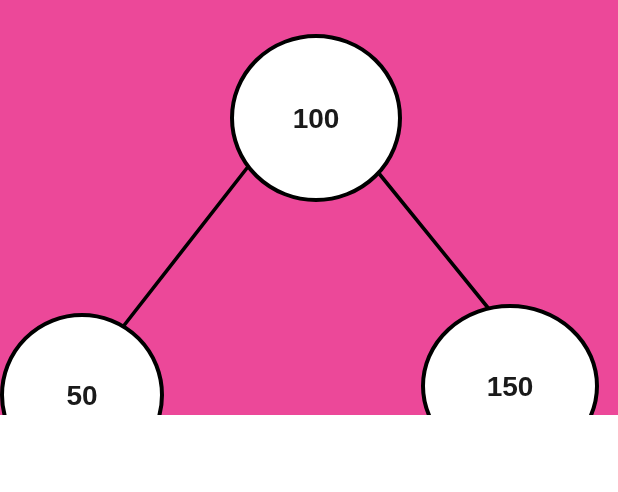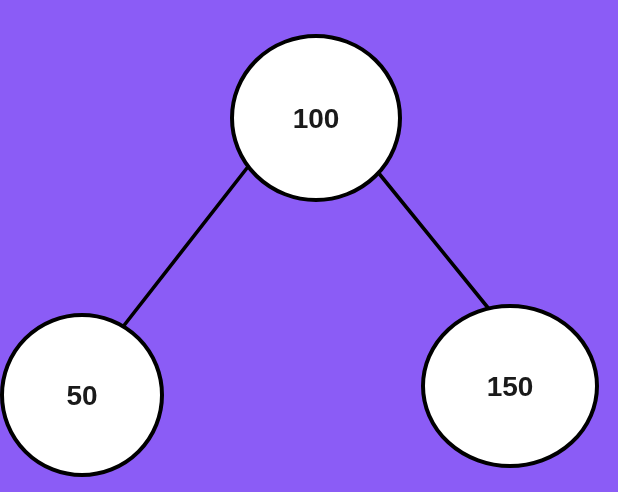--- a/index.html
+++ b/index.html
@@ -3,22 +3,22 @@
 <meta charset="utf-8">
 <style>
   html, body {
     margin: 0;
     padding: 0;
     background: #ffffff;
   }
   .canvas {
     position: relative;
     width: 618px;
-    height: 492px;
-    background: #8b5cf6;
+    height: 415px;
+    background: #ec4899;
     overflow: hidden;
   }
   svg.tree {
     display: block;
     width: 618px;
     height: 492px;
   }
   .edge {
     stroke-width: 3.6px;
     stroke-linecap: round;

